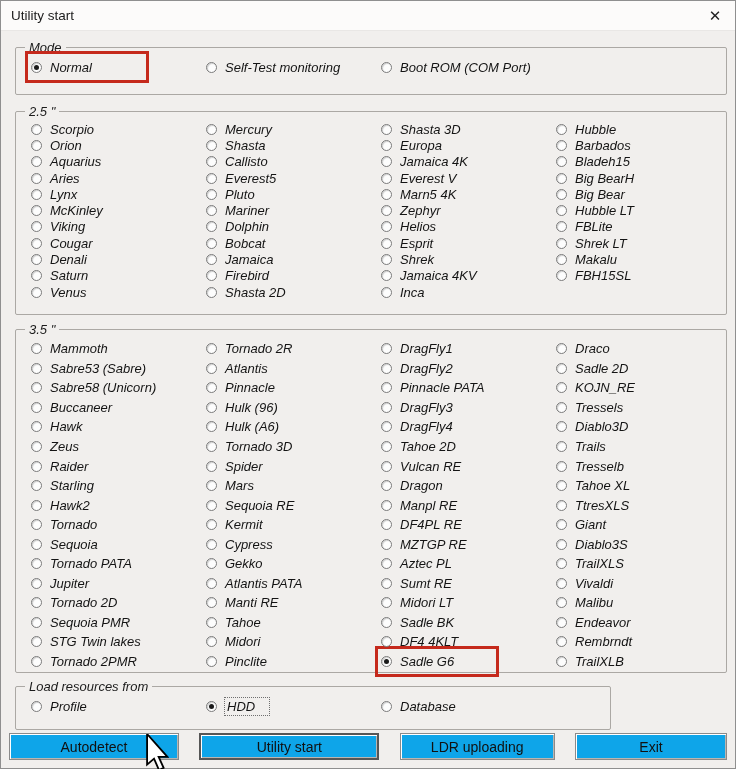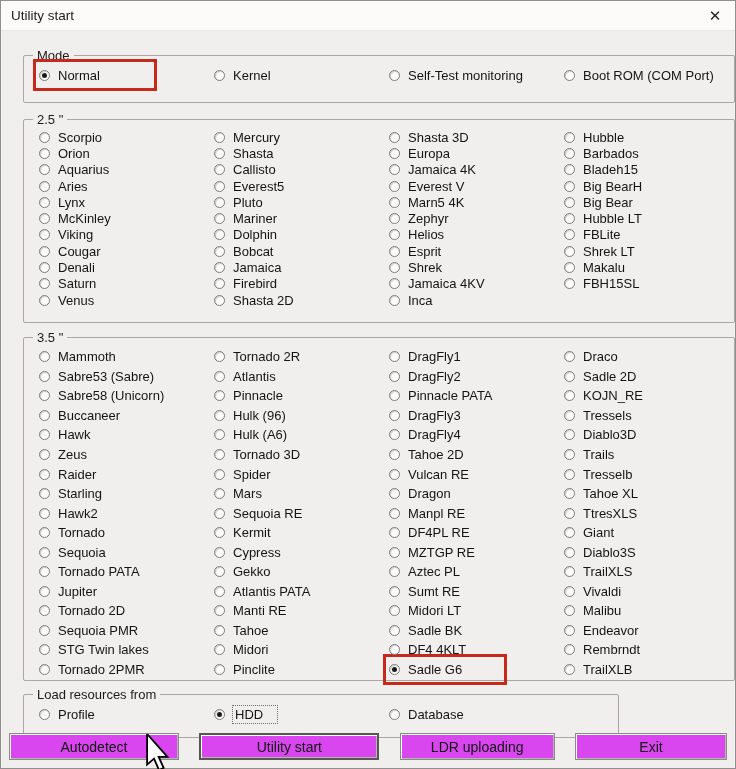--- a/index.html
+++ b/index.html
@@ -21,23 +21,23 @@
     display:flex;align-items:center;justify-content:space-between;
     padding:0 9px 0 10px;box-sizing:border-box;
   }
   .titlebar .title{font-size:13.5px;color:#1b1b1b;}
   .titlebar .close{
     font-size:15px;color:#222;width:22px;height:22px;line-height:22px;
     text-align:center;cursor:default;
   }
   
   fieldset{
-    position:absolute;margin:12px;padding:0 0 16px 0;
+    position:absolute;margin:4px;padding:0 0 16px 0;
     border:1px solid #aba8a4;border-radius:2px;
-    box-sizing:border-box;background:transparent;
+    box-sizing:border-box;background:transparent;font-style:italic;
   }
   legend{
     font-size:13px;color:#1b1b1b;margin-left:9px;padding:0 4px;line-height:13px;
   }
   .cols{
     display:grid;
     grid-template-columns:175px 175px 175px 1fr;
     padding:3px 0 0 15px;
   }
   .col{display:flex;flex-direction:column;align-items:flex-start;}
@@ -67,21 +67,21 @@
     outline:1px dotted #6f6f6f;
     padding:1px 14px 1px 2px;
   }
   
   .button-row{
     position:absolute;left:8px;right:8px;top:732px;height:27px;
     display:flex;justify-content:space-between;
   }
   .btn{
     height:27px;box-sizing:border-box;
-    background:#d946ef;border:1px solid #8a8a8a;
+    background:#0ea5e9;border:1px solid #8a8a8a;
     box-shadow:inset 1px 1px 0 #ffffff, inset -1px -1px 0 #b9b6b2;
     font-family:inherit;font-size:14px;color:#111;
     display:flex;align-items:center;justify-content:center;
     padding:0;cursor:default;
   }
   .btn.default{border:2px solid #565656;}
   .btn:nth-child(1){width:170px;}
   .btn:nth-child(2){width:180px;}
   .btn:nth-child(3){width:155px;}
   .btn:nth-child(4){width:152px;}
@@ -103,26 +103,20 @@
     <div class="cols" id="mode-cols">
         <div class="col">
           <label class="radio-item selected highlight">
             <span class="circle"></span>
             <span class="radio-label">Normal</span>
           </label>
         </div>
         <div class="col">
           <label class="radio-item">
             <span class="circle"></span>
-            <span class="radio-label">Kernel</span>
-          </label>
-        </div>
-        <div class="col">
-          <label class="radio-item">
-            <span class="circle"></span>
             <span class="radio-label">Self-Test monitoring</span>
           </label>
         </div>
         <div class="col">
           <label class="radio-item">
             <span class="circle"></span>
             <span class="radio-label">Boot ROM (COM Port)</span>
           </label>
         </div>
       </div>

